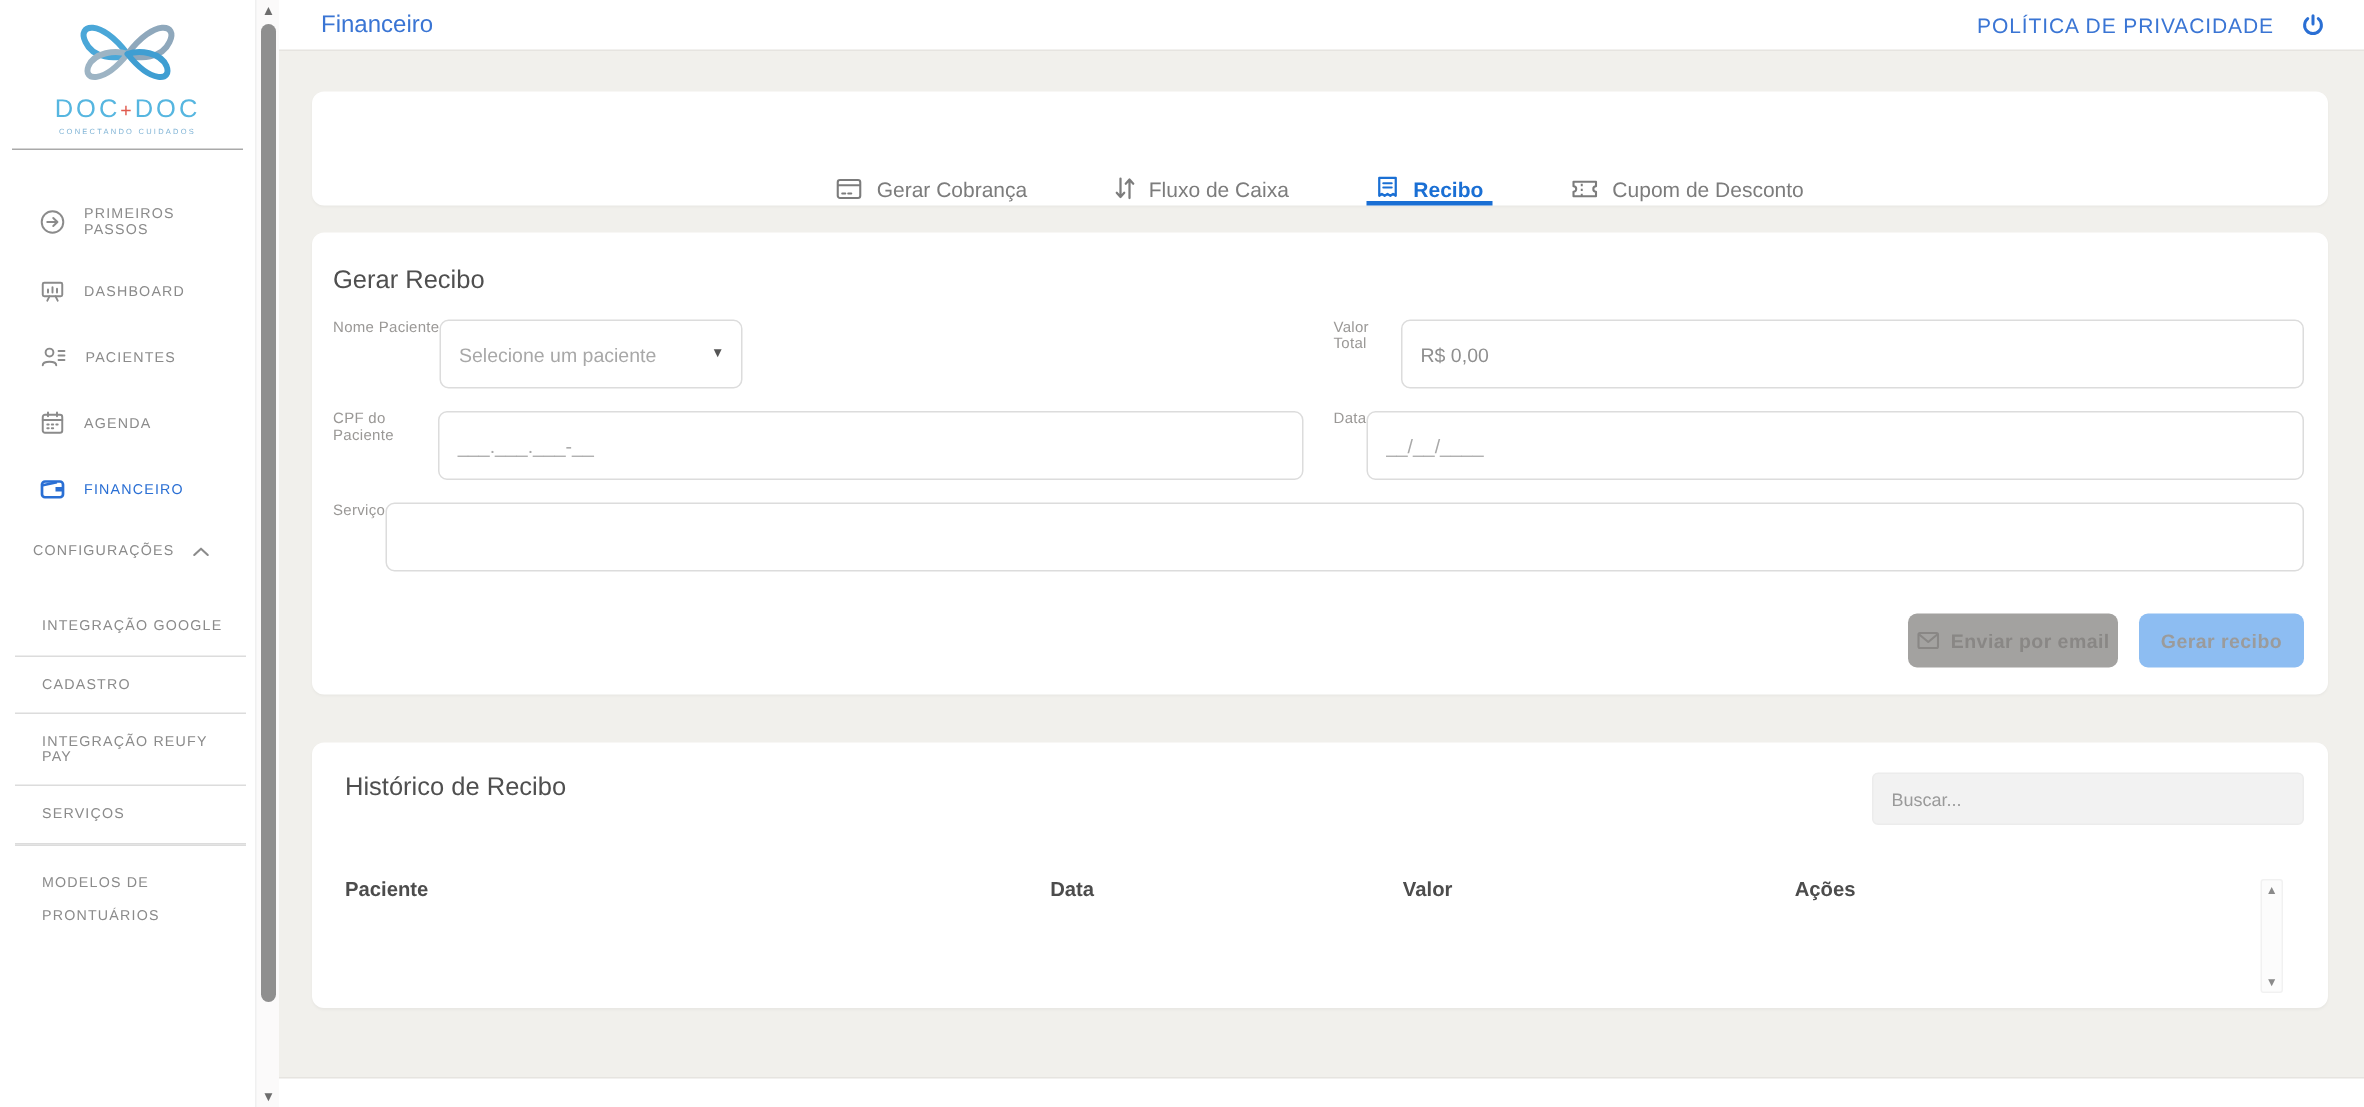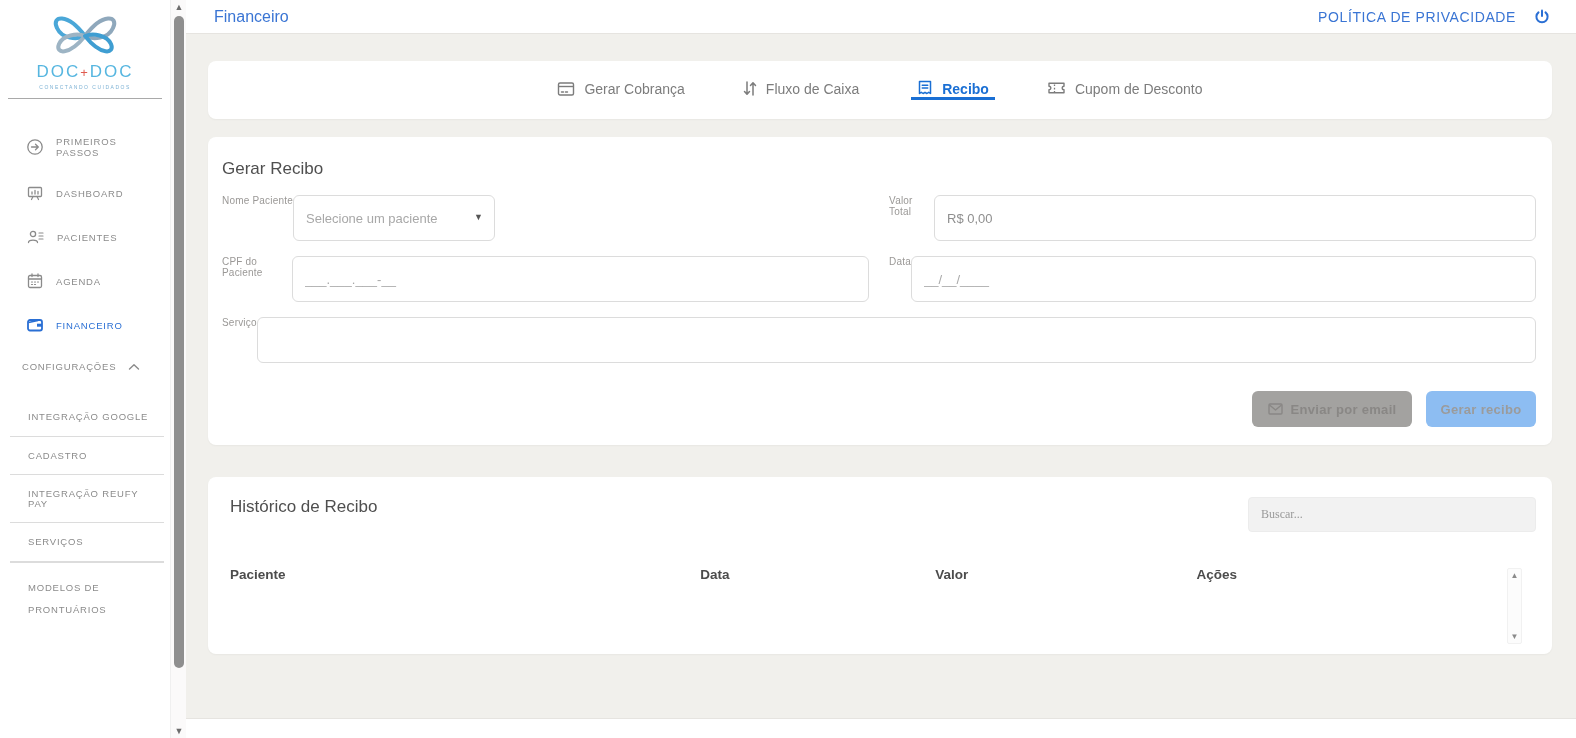--- a/index.html
+++ b/index.html
@@ -39,44 +39,44 @@
   .topbar-right { display:flex; align-items:center; gap:18px; }
   .privacy-link { font-size:14px; letter-spacing:0.6px; color:#3a75d4; cursor:pointer; }
   .power-btn { cursor:pointer; display:flex; align-items:center; }
 
   .content { flex:1; background:#f1f0ec; padding:27px 24px 0 22px; }
   .footer-strip { height:20px; background:#ffffff; border-top:1px solid #e6e4e0; }
 
   .card { background:#ffffff; border-radius:8px; box-shadow:0 1px 2px rgba(0,0,0,0.04); }
 
   
-  .tabs-card { height:58px; display:flex; align-items:center; justify-content:center; gap:46px; }
+  .tabs-card { height:76px; display:flex; align-items:flex-end; justify-content:center; gap:46px; }
   .tab { display:flex; align-items:center; gap:9px; font-size:14px; color:#7c7c7c; border-bottom:3px solid transparent; padding:0 6px; cursor:pointer; }
   .tab.active { color:#1a6fd4; font-weight:bold; border-bottom-color:#1a6fd4; }
 
   
   .form-card { margin-top:18px; padding:22px 16px 18px 14px; }
   .card-title { font-size:17px; color:#4f4f4f; font-weight:400; }
   .form-grid { display:grid; grid-template-columns:1fr 1fr; column-gap:20px; row-gap:15px; margin-top:16px; }
   .field { display:flex; flex-direction:row; }
   .field.full { grid-column:1 / span 2; }
   .field-label { font-size:10px; color:#9a9896; margin-bottom:5px; letter-spacing:0.2px; }
   .text-input { height:46px; border:1px solid #dcdcdc; border-radius:6px; padding:0 12px; font-size:13px; color:#8f8f8f; background:#ffffff; outline:none; width:100%; font-family:"Liberation Sans", sans-serif; }
   .text-input::placeholder { color:#a8a8a8; opacity:1; }
   .select-wrap { position:relative; }
   .select-caret { position:absolute; right:12px; top:50%; transform:translateY(-58%); font-size:9px; color:#555; pointer-events:none; }
   .btn-row { display:flex; justify-content:flex-end; gap:14px; margin-top:28px; }
   .btn { height:36px; border:none; border-radius:6px; font-size:13px; font-weight:bold; letter-spacing:0.3px; display:flex; align-items:center; gap:8px; justify-content:center; cursor:pointer; font-family:"Liberation Sans", sans-serif; }
-  .btn-email { background:#a3a2a0; color:#898785; width:160px; }
+  .btn-email { background:#a3a2a0; color:#898785; width:140px; }
   .btn-gerar { background:#8dbdf2; color:#9b9b9b; width:110px; }
 
   
   .hist-card { margin-top:32px; padding:20px 16px 14px 14px; min-height:172px; position:relative; }
   .hist-header { display:flex; align-items:flex-start; justify-content:space-between; padding-left:8px; }
-  .search-input { width:288px; height:35px; background:#f2f2f2; border:1px solid #ececec; border-radius:4px; padding:0 12px; font-size:12px; color:#6f6f6f; outline:none; font-family:Liberation Serif, serif; }
+  .search-input { width:288px; height:35px; background:#f2f2f2; border:1px solid #ececec; border-radius:4px; padding:0 12px; font-size:12px; color:#6f6f6f; outline:none; font-family:Liberation Sans, sans-serif; }
   .search-input::placeholder { color:#9a9a9a; opacity:1; }
   .table-head { display:flex; margin-top:35px; padding-left:8px; }
   .th { font-size:13.5px; font-weight:bold; color:#4c4c4c; }
   .col-paciente { width:36%; }
   .col-data { width:18%; }
   .col-valor { width:20%; }
   .col-acoes { width:26%; }
   .table-body { height:58px; position:relative; }
   .mini-scrollbar { position:absolute; right:14px; top:-14px; width:15px; height:76px; background:#fcfcfc; border:1px solid #f1f1f1; border-radius:2px; }
   .mini-scrollbar .m-arrow { position:absolute; left:0; width:100%; text-align:center; font-size:8px; color:#8a8a8a; cursor:pointer; }

